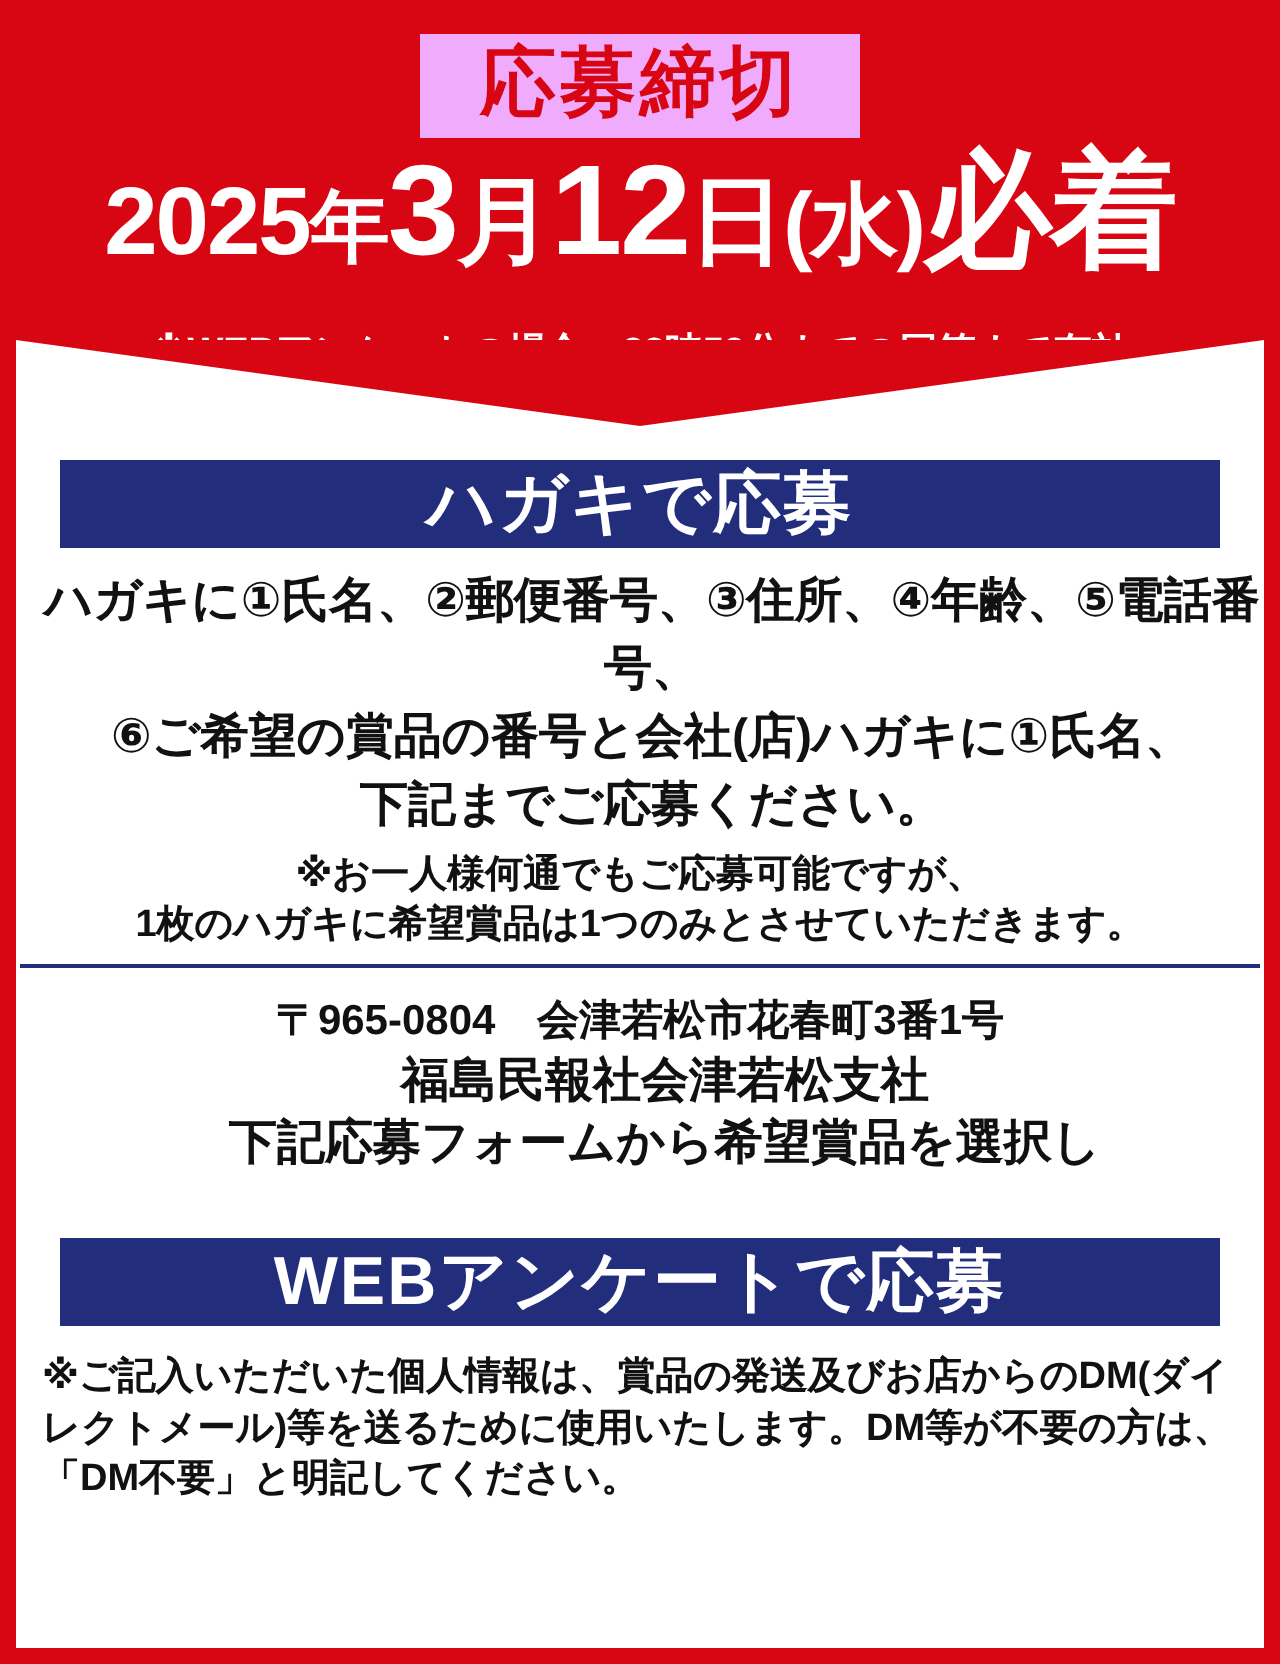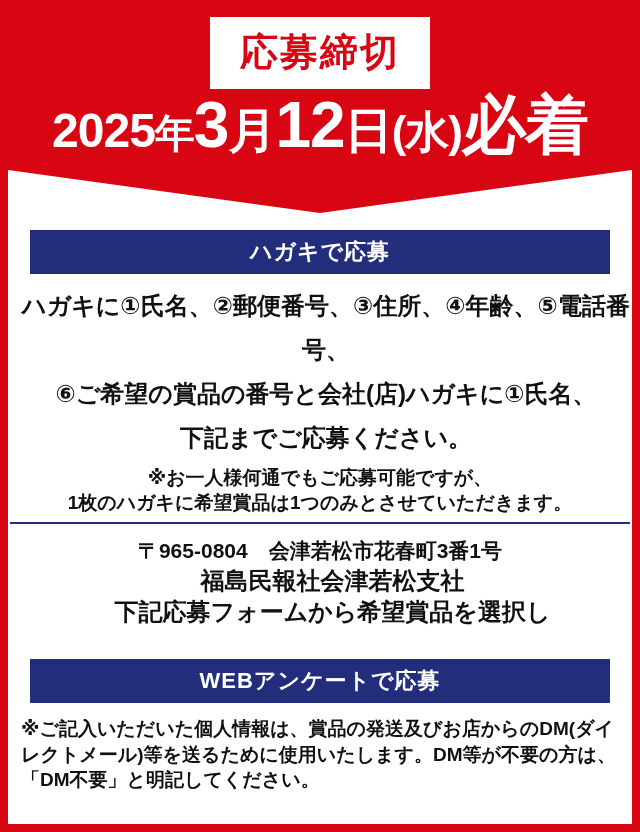--- a/index.html
+++ b/index.html
@@ -12,25 +12,25 @@
     position: relative;
   }
 
   
   .top-red {
     position: absolute; top: 0; left: 0; right: 0; height: 170px;
     text-align: center; color: #ffffff;
   }
   .badge {
     display: inline-block;
-    background: #ffffff;
+    background: #f0abfc;
     color: #d80613;
     font-size: 38px;
     line-height: 1.25;
-    padding: 12px 30px;
+    padding: 2px 30px;
     margin-top: 17px;
     letter-spacing: 2px;
   }
   .date-line {
     margin-top: 2px;
     line-height: 68px;
     white-space: nowrap;
     letter-spacing: -1px;
   }
   .d-num  { font-size: 48px; }
@@ -52,27 +52,27 @@
     clip-path: polygon(0 0, 100% 0, 50% 100%);
   }
 
   .section-bar {
     margin: 17px 22px 0;
     height: 44px;
     line-height: 44px;
     background: #222d7c;
     color: #ffffff;
     text-align: center;
-    font-size: 22px;
+    font-size: 34px;
     letter-spacing: 1px;
   }
 
   .center-text { text-align: center; }
 
-  .pc-body { margin-top: 10px; font-size: 24px; line-height: 44px; padding-left: 12px; }
+  .pc-body { margin-top: 10px; font-size: 24px; line-height: 34px; padding-left: 12px; }
   .pc-note { margin-top: 5px; font-size: 19px; line-height: 25px; }
 
   .divider {
     border: none;
     border-top: 2px solid #222d7c;
     margin: 7px 2px 0;
   }
 
   .address { margin-top: 13px; }
   .addr-1 { font-size: 21px; line-height: 28px; }

